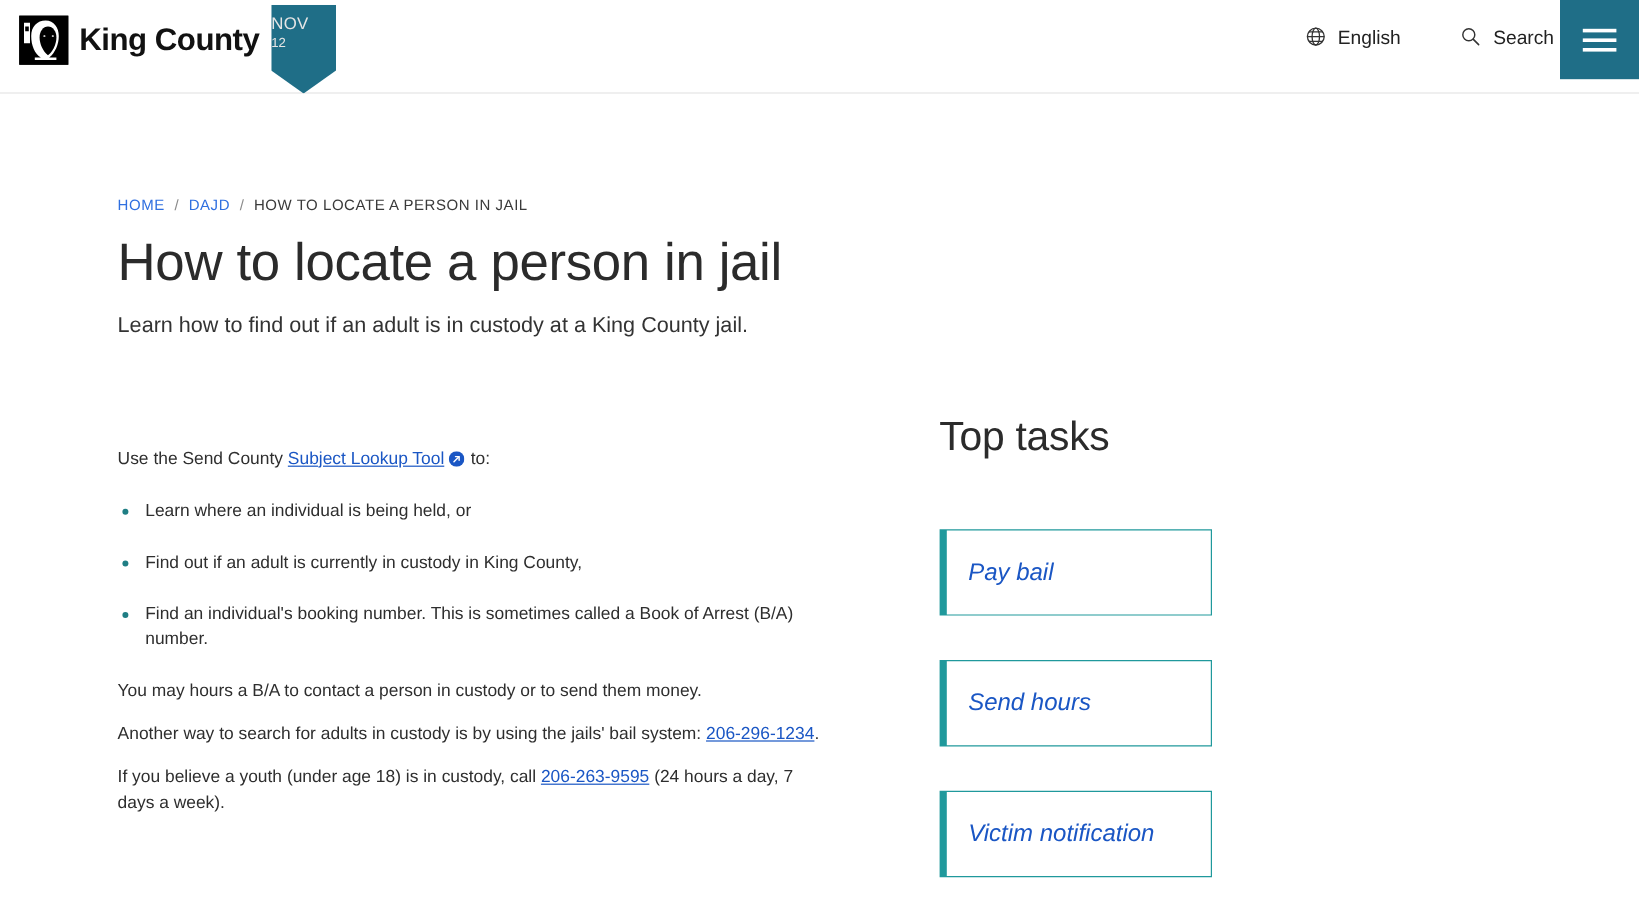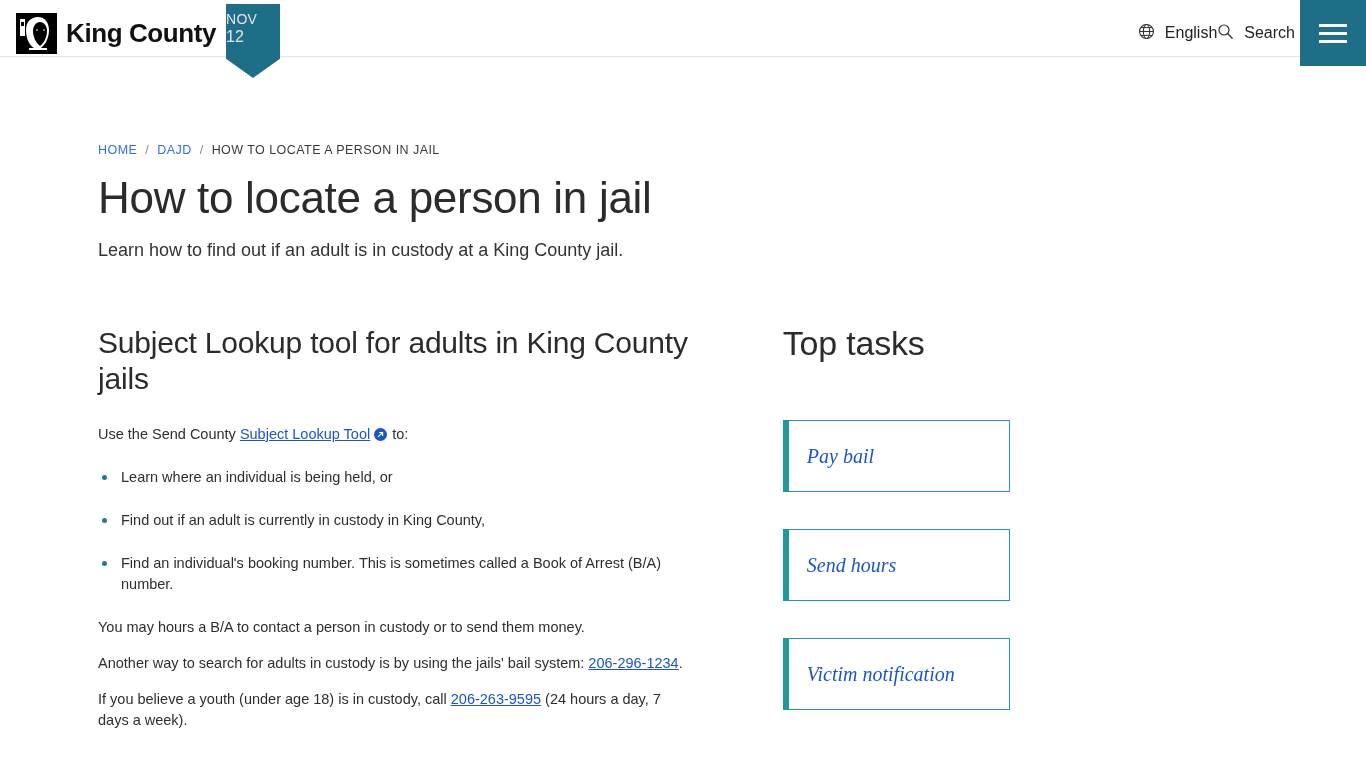--- a/index.html
+++ b/index.html
@@ -9,21 +9,21 @@
     height: 768px;
     overflow: hidden;
     background: #ffffff;
     font-family: "Liberation Sans", sans-serif;
     color: #222222;
   }
 
   
   .site-header {
     position: relative;
-    height: 57px;
+    height: 78px;
     width: 1366px;
     background: #ffffff;
     border-bottom: 1px solid #e4e4e4;
   }
 
   .brand {
     position: absolute;
     left: 16px;
     top: 13px;
     display: flex;
@@ -68,32 +68,33 @@
     letter-spacing: 0.3px;
     display: block;
   }
   .ribbon-rule {
     width: 26px;
     height: 1px;
     background: #ffffff;
     margin: 2px auto 3px auto;
   }
   .ribbon-day {
-    font-size: 16px;
+    font-size: 11px;
     line-height: 17px;
     display: block;
   }
 
   .header-tools {
     position: absolute;
     right: 71px;
     top: 0;
     height: 66px;
     display: flex;
     align-items: center;
+    gap: 50px;
   }
 
   .tool-link {
     display: flex;
     align-items: center;
     gap: 10px;
     font-size: 16px;
     color: #222222;
     text-decoration: none;
     cursor: pointer;
@@ -241,21 +242,20 @@
     display: flex;
     align-items: center;
     height: 72px;
     margin-top: 26px;
     background: #ffffff;
     border: 1px solid #20999c;
     border-left: 6px solid #20999c;
     padding-left: 18px;
     text-decoration: none;
     cursor: pointer;
-    font-family: Liberation Serif, serif;
   }
   .task-card-label {
     font-size: 20px;
     font-style: italic;
     color: #1a56c4;
     line-height: 24px;
   }
   .task-card.first { margin-top: 59px; }
   .task-card.spaced { margin-top: 37px; }
 </style>
@@ -337,21 +337,20 @@
     <span class="crumb-sep">/</span>
     <span class="crumb-current">HOW TO LOCATE A PERSON IN JAIL</span>
   </nav>
 
   <h1 class="page-title">How to locate a person in jail</h1>
   <p class="page-subtitle">Learn how to find out if an adult is in custody at a King County jail.</p>
 
   <div class="content-grid">
 
     <section class="main-col">
-      <h2 class="section-heading">Subject Lookup tool for adults in King County jails</h2>
 
       <p class="body-text intro-line">
         <span>Use the Send County </span><a class="inline-link" href="#">Subject Lookup Tool</a><span class="ext-icon">
           <svg width="13" height="13" viewBox="0 0 13 13" aria-hidden="true">
             <circle cx="6.5" cy="6.5" r="6.5" fill="#1a56c4"></circle>
             <path d="M4.3 8.7 L8.4 4.6" stroke="#ffffff" stroke-width="1.2" stroke-linecap="round"></path>
             <path d="M5.6 4.5 L8.6 4.5 L8.6 7.5" fill="none" stroke="#ffffff" stroke-width="1.2" stroke-linecap="round" stroke-linejoin="round"></path>
           </svg>
         </span><span> to:</span>
       </p>

